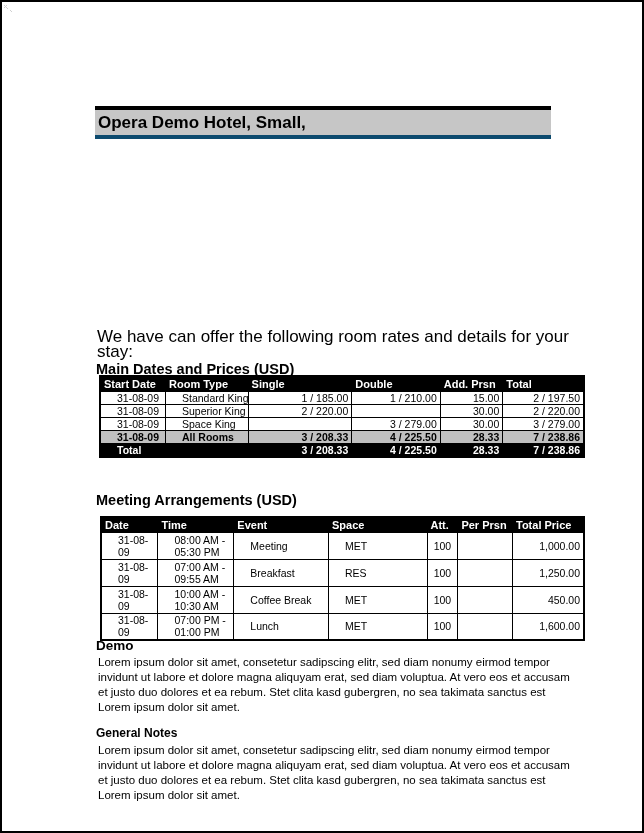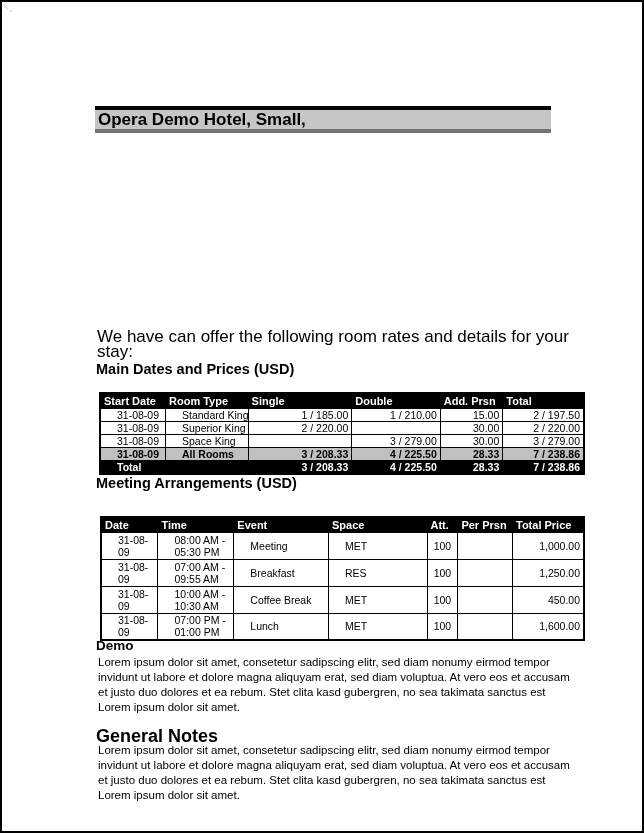--- a/index.html
+++ b/index.html
@@ -10,53 +10,53 @@
     background:#ffffff;
     border:2px solid #000;
     font-family:"Liberation Sans", sans-serif;
     color:#000;
     overflow:hidden;
   }
   .artifact { position:absolute; left:1px; top:2px; opacity:.55; }
 
   
   .titlebar {
-    position:absolute; left:93px; top:104px; width:456px; height:27px;
+    position:absolute; left:93px; top:104px; width:456px; height:33px;
     box-sizing:border-box;
     background:#c6c6c6;
     border-top:4px solid #000;
-    border-bottom:4px solid #737373;
+    border-bottom:4px solid #0c4a6e;
     display:flex; align-items:center;
   }
   .titlebar .title-text {
     font-size:17px; font-weight:bold; padding-left:3px; white-space:nowrap;
   }
 
   .intro {
     position:absolute; left:95px; top:327px; width:478px;
     font-size:17px; line-height:15px;
   }
 
   .sec-heading {
     position:absolute; left:94px;
     font-weight:bold; white-space:nowrap;
   }
   .h-rates    { top:359px; font-size:14.5px; }
-  .h-meetings { top:473px; font-size:14.5px; }
+  .h-meetings { top:490px; font-size:14.5px; }
   .h-info     { top:636px; font-size:13.5px; }
-  .h-notes    { top:724px; font-size:18px; }
+  .h-notes    { top:724px; font-size:12px; }
 
   table.doc-table {
     position:absolute;
     border-collapse:collapse;
     table-layout:fixed;
     border:2px solid #000;
     font-size:10.5px;
   }
-  table.rates    { left:97px; top:390px; width:486px; }
+  table.rates    { left:97px; top:373px; width:486px; }
   table.meetings { left:98px; top:514px; width:485px; }
 
   .doc-table th, .doc-table td {
     border:1px solid #000;
     padding:0 3px;
     overflow:hidden;
     box-sizing:border-box;
   }
   .doc-table thead th {
     background:#000; color:#fff;

